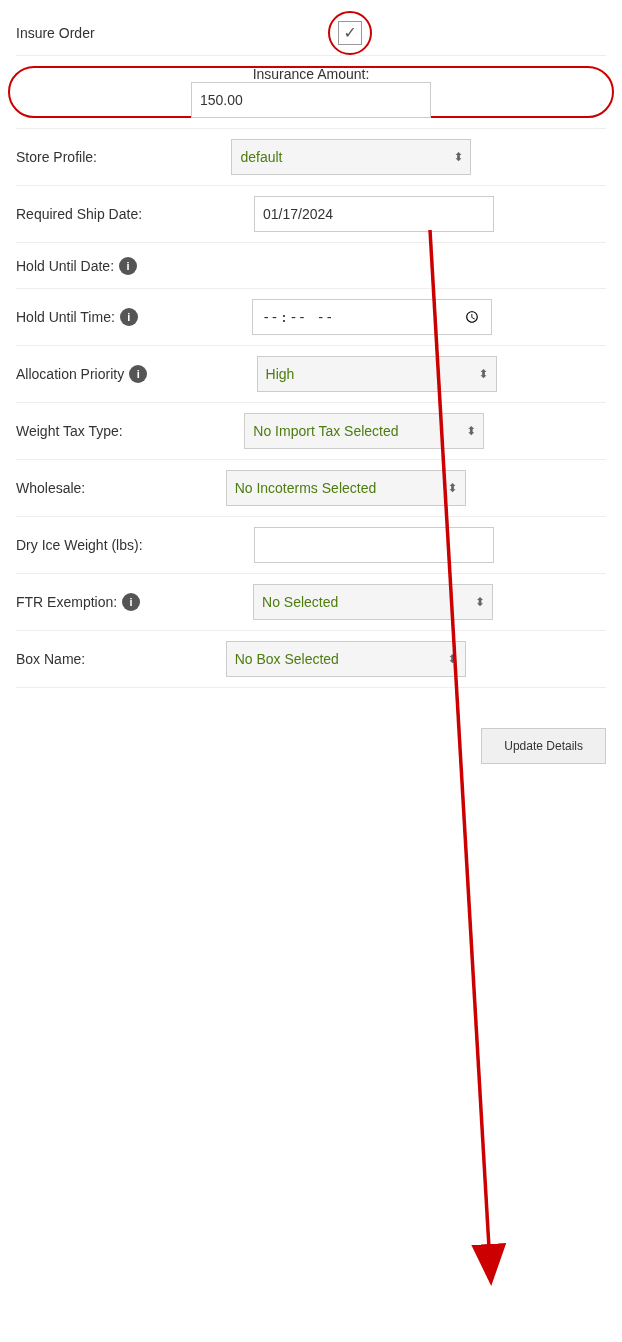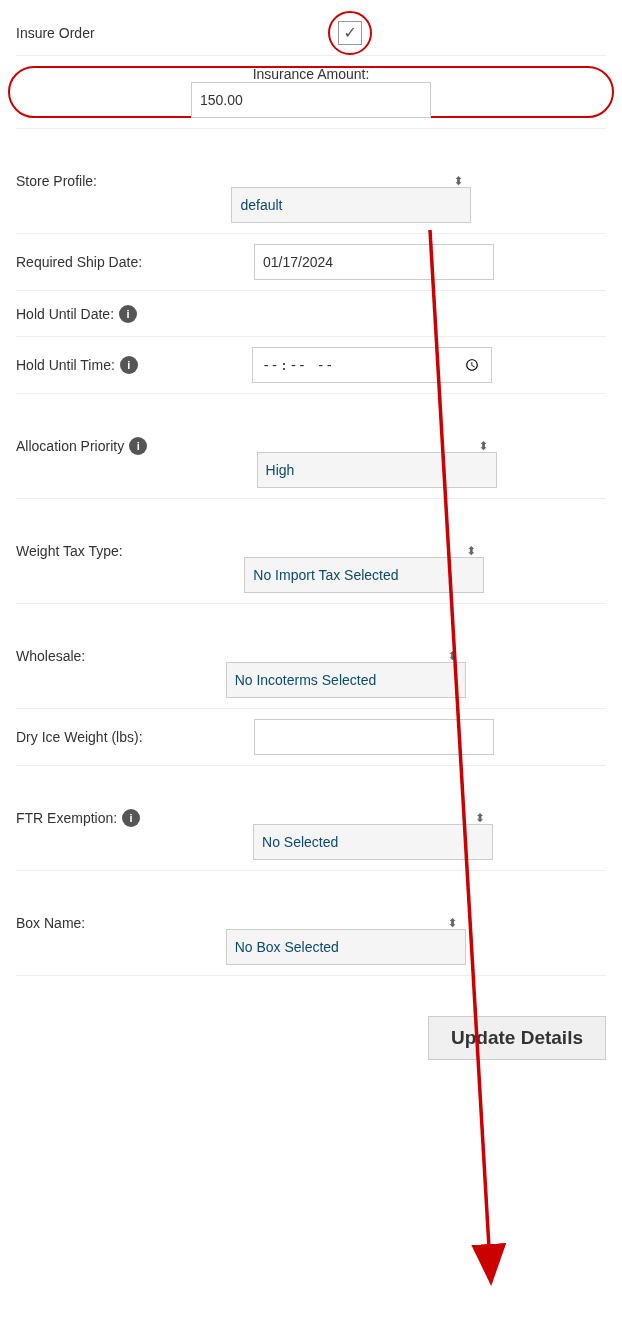--- a/index.html
+++ b/index.html
@@ -69,25 +69,24 @@
       position: relative;
       width: 240px;
     }
     .select-wrap select {
       width: 100%;
       height: 36px;
       padding: 0 30px 0 8px;
       border: 1px solid #ccc;
       background: #f5f5f5;
       font-size: 14px;
-      color: #0c4a6e;
+      color: #4d7c0f;
       appearance: none;
       -webkit-appearance: none;
       cursor: pointer;
-      margin-top: 48px;
     }
     .select-arrow {
       position: absolute;
       right: 8px;
       top: 50%;
       transform: translateY(-50%);
       pointer-events: none;
       font-size: 12px;
       color: #666;
     }
@@ -101,22 +100,22 @@
       background: #555;
       color: #fff;
       font-size: 11px;
       font-weight: bold;
       cursor: pointer;
     }
     .update-btn {
       background: #f0f0f0;
       border: 1px solid #ccc;
       padding: 10px 22px;
-      font-size: 19px;
-      font-weight: bold;
+      font-size: 12px;
+      font-weight: normal;
       cursor: pointer;
       color: #333;
     }
     .bottom-bar {
       display: flex;
       justify-content: flex-end;
       padding: 20px 16px;
       margin-top: 10px;
     }
 

